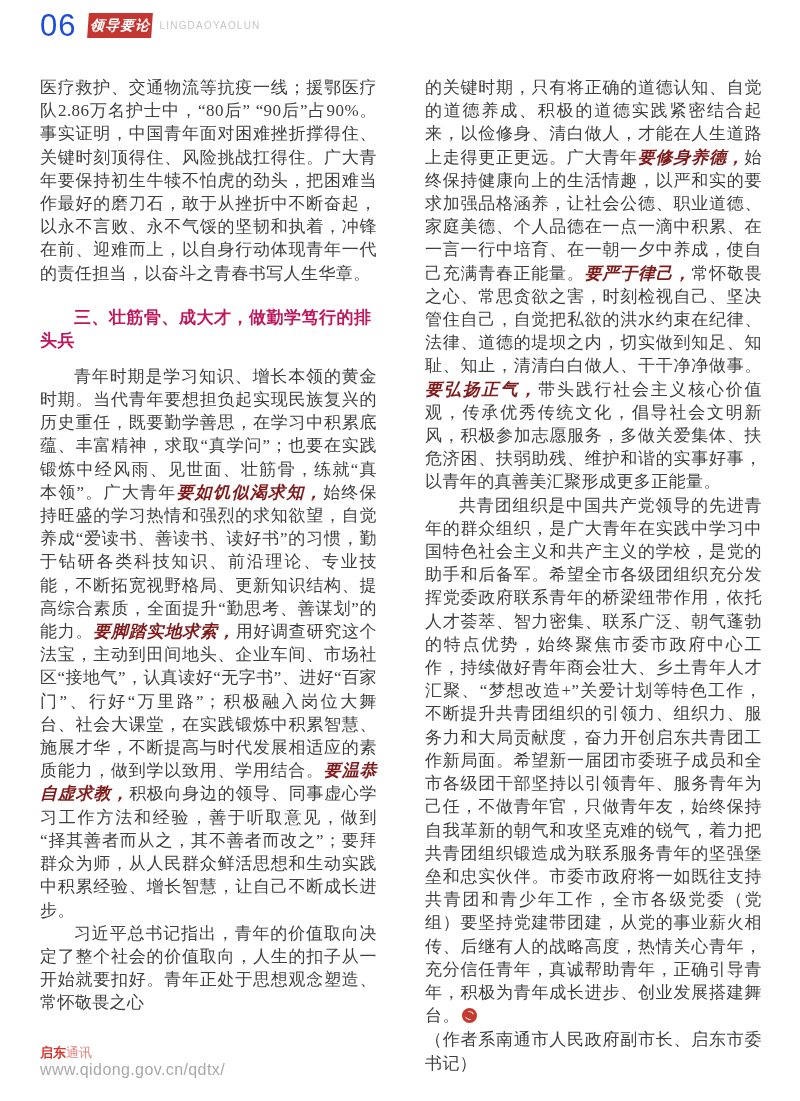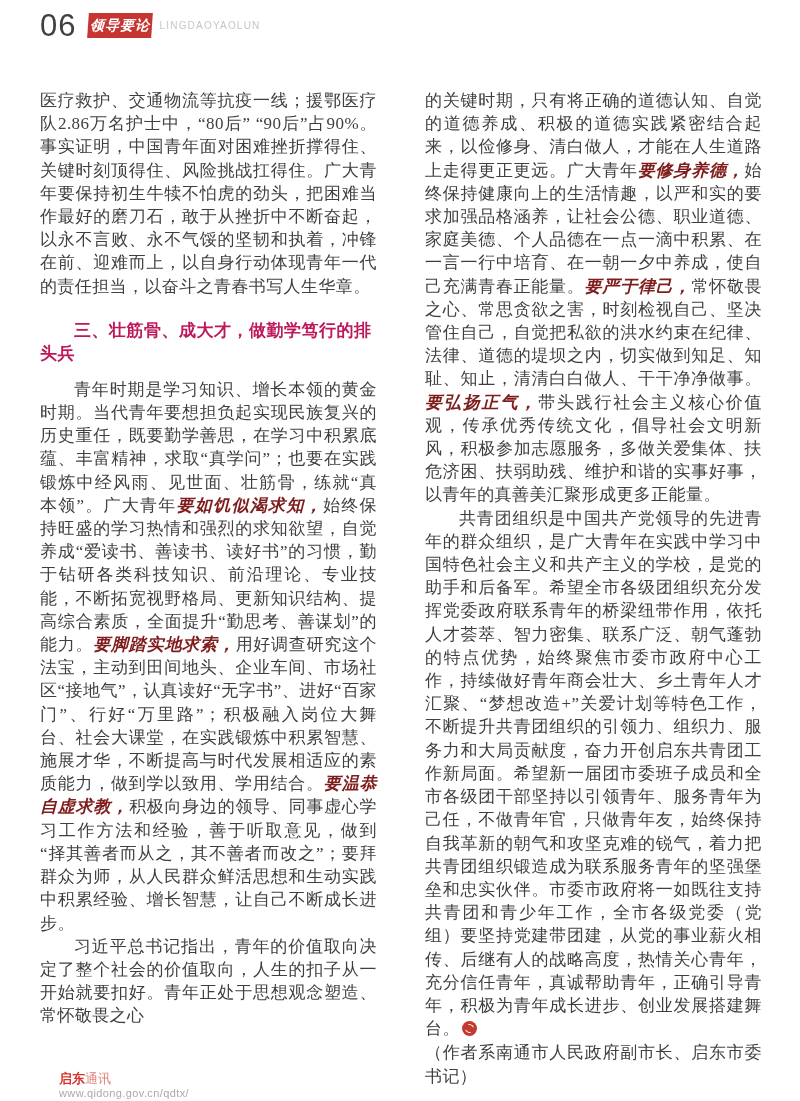--- a/index.html
+++ b/index.html
@@ -5,35 +5,35 @@
   html,body { margin:0; padding:0; }
   body {
     width:800px; height:1101px; position:relative;
     background:#ffffff; overflow:hidden;
     font-family:"Liberation Serif","DejaVu Serif",serif;
   }
   
   .header { position:absolute; top:10px; left:40px; display:flex; align-items:center; }
   .page-num {
     font-family:"Liberation Sans","DejaVu Sans",sans-serif;
-    font-size:31px; color:#404040; letter-spacing:1px; line-height:1;
+    font-size:31px; color:#1d4ed8; letter-spacing:1px; line-height:1;
   }
   .masthead-box {
     margin-left:12px; background:#c53632; color:#fff;
     width:64px; height:25px; display:flex; align-items:center; justify-content:center;
     font-size:14px; font-weight:bold; font-style:italic; letter-spacing:1px;
     transform:skewX(-4deg);
   }
   .masthead-en {
     margin-left:7px; font-family:"Liberation Sans","DejaVu Sans",sans-serif;
     font-size:10px; color:#c6c6c6; letter-spacing:1.2px;
   }
   
   .columns {
-    position:absolute; top:89px; left:40px; right:38px;
+    position:absolute; top:76px; left:40px; right:38px;
     display:flex; gap:48px;
   }
   .col { flex:1 1 0; min-width:0; }
   .col p {
     margin:0; font-size:17px; line-height:23.2px; color:#3f3f3f;
     text-align:justify; text-justify:inter-ideograph; letter-spacing:0.4px;
     word-break:break-all;
   }
   .col p.indent { text-indent:2em; }
   .col h3 {
@@ -49,27 +49,27 @@
   .seal {
     display:inline-block; width:15px; height:15px; background:#c53a2e;
     border-radius:50%; vertical-align:-2px; margin-left:2px; position:relative;
   }
   .seal::before {
     content:""; position:absolute; inset:3px; border-radius:50%;
     border:1.6px solid transparent; border-top-color:#fff; border-bottom-color:#fff;
     transform:rotate(28deg);
   }
   
-  .footer { position:absolute; left:40px; bottom:2px;margin-left:19px; }
+  .footer { position:absolute; left:40px; bottom:22px; }
   .footer .brand { font-size:13px; line-height:16px; font-family:"Liberation Sans","DejaVu Sans",sans-serif; }
   .footer .brand .strong { color:#d8342c; font-weight:bold; }
   .footer .brand .light  { color:#e2827c; }
   .footer .url {
     font-family:"Liberation Sans","DejaVu Sans",sans-serif;
-    font-size:11px; color:#a9a9a9; letter-spacing:0.4px;
+    font-size:16px; color:#a9a9a9; letter-spacing:0.4px;
   }
 </style>
 </head>
 <body>
 
 <div class="header">
   <div class="page-num">06</div>
   <div class="masthead-box">领导要论</div>
   <div class="masthead-en">LINGDAOYAOLUN</div>
 </div>

